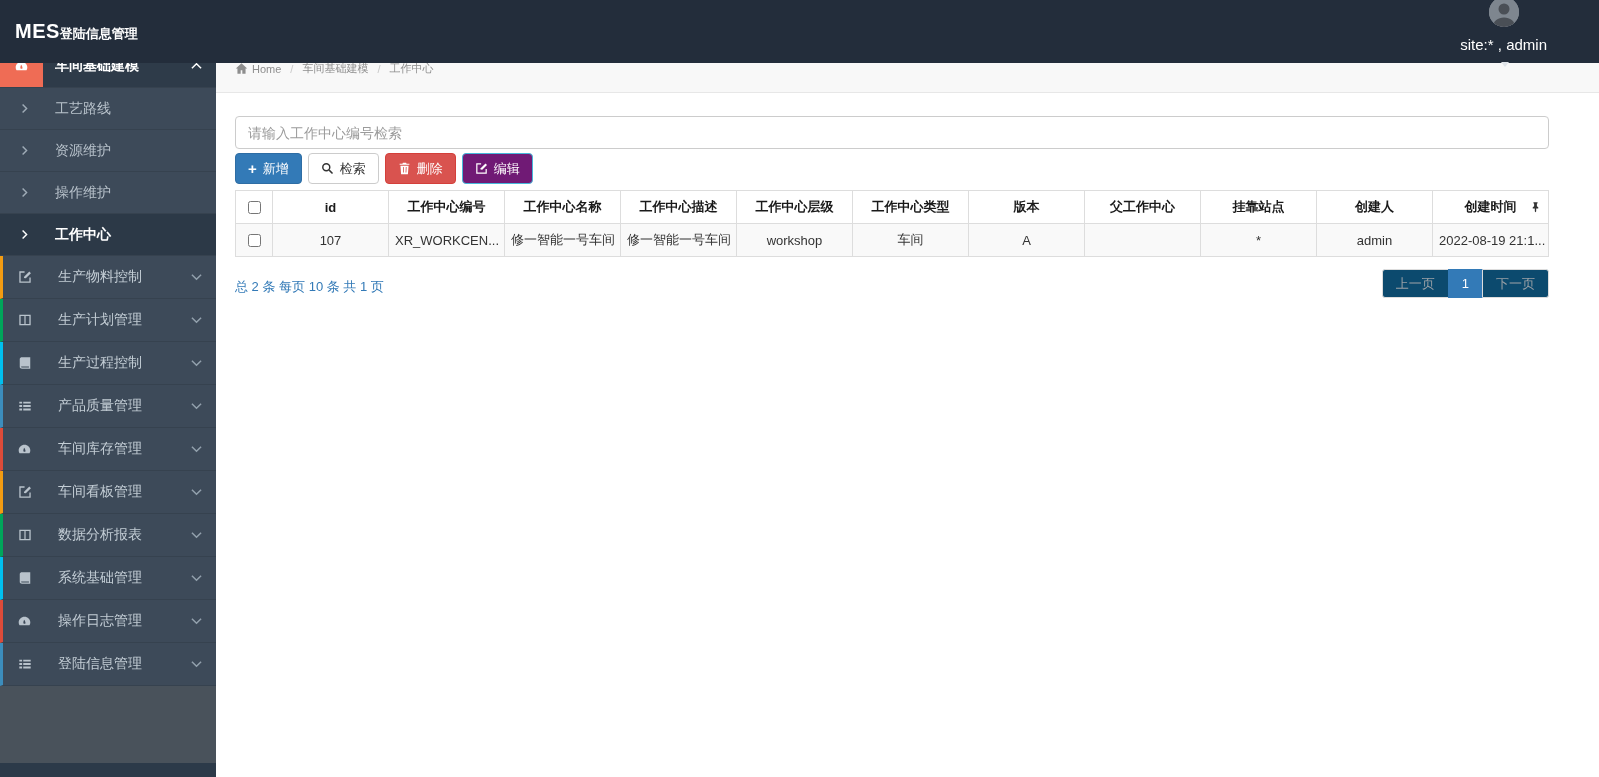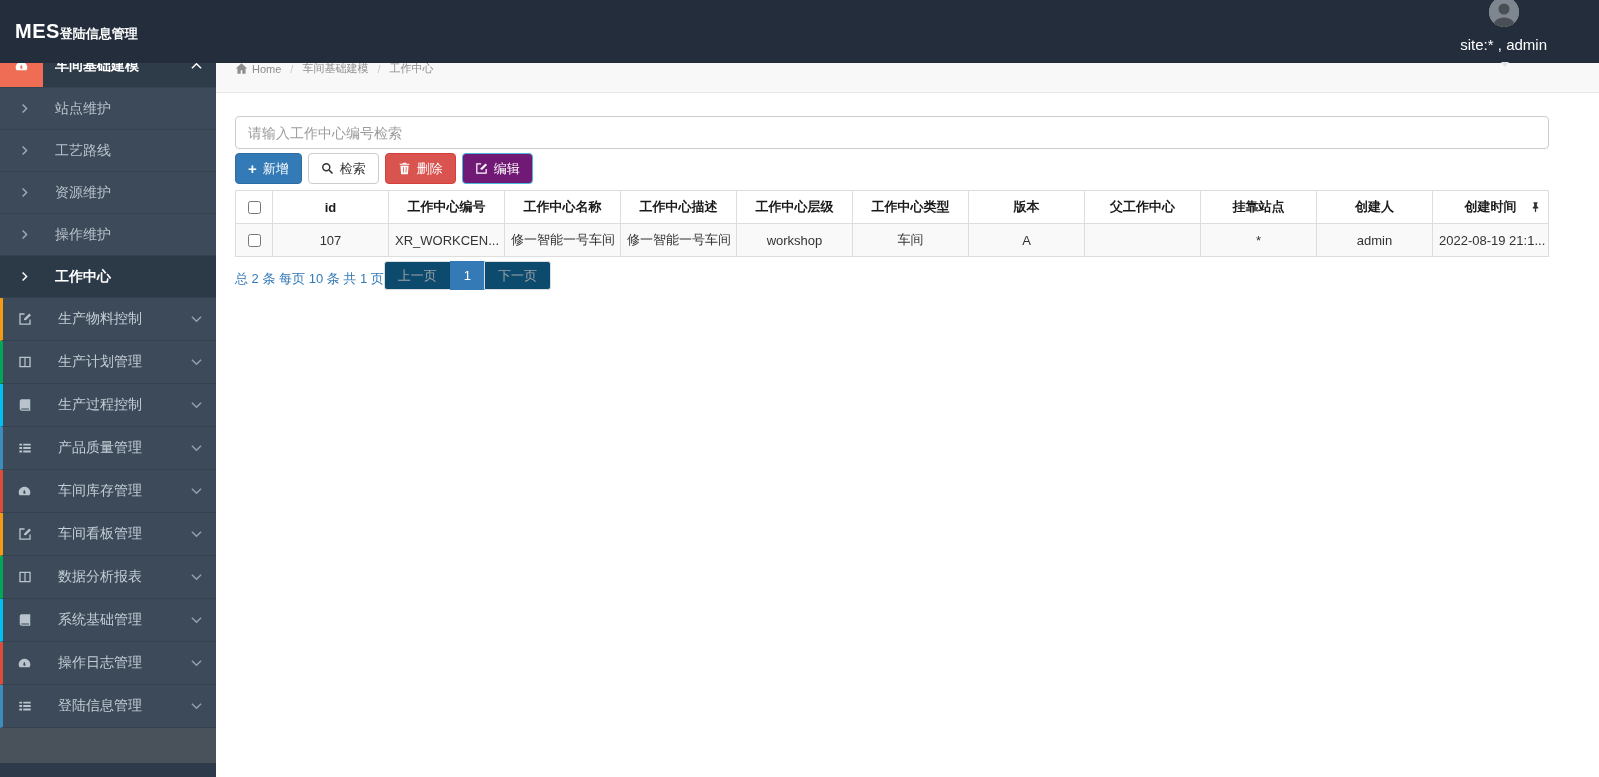--- a/index.html
+++ b/index.html
@@ -70,21 +70,21 @@
 
   table{ width:100%; border-collapse:collapse; margin-top:6px; table-layout:fixed; font-size:13px; }
   th,td{ border:1px solid #ddd; height:33px; text-align:center; padding:0 6px;
     overflow:hidden; white-space:nowrap; text-overflow:clip; }
   th{ font-weight:bold; color:#1a1a1a; position:relative; background:#fff; }
   td{ color:#333; }
   tbody tr:nth-child(odd){ background:#f9f9f9; }
   .col-check{ width:37px; }
   .pin-wrap{ position:absolute; right:7px; top:50%; transform:translateY(-50%); color:#333; display:flex; cursor:pointer; }
 
-  .footer-row{ display:flex; justify-content:flex-start; align-items:flex-start; margin-top:4px; }
+  .footer-row{ display:flex; justify-content:space-between; align-items:flex-start; margin-top:12px; }
   .summary{ color:#337ab7; font-size:13px; margin-top:9px; }
   .pagination{ display:flex; }
   .page-btn{ padding:7px 13px; border:1px solid #ddd; background:#0c4a6e; color:#9aa0a6;
     font-size:13px; margin-left:-1px; cursor:pointer; line-height:1; }
   .page-btn:first-child{ border-radius:3px 0 0 3px; margin-left:0; }
   .page-btn:last-child{ border-radius:0 3px 3px 0; }
   .page-btn.active{ background:#337ab7; border-color:#337ab7; color:#fff; }
 </style>
 </head>
 <body>
@@ -115,28 +115,20 @@
         </svg>
       </span>
     <span class="side-label">车间基础建模</span>
     <span class="chev">
         <svg viewBox="0 0 12 8" width="11" height="8">
           <path d="M1 6.5l5-5 5 5" fill="none" stroke="currentColor" stroke-width="1.6"></path>
         </svg>
       </span>
   </div>
   <div id="submenu">
-      <div class="sub-item">
-        <span class="sub-chev">
-          <svg viewBox="0 0 10 12" width="8" height="11">
-            <path d="M2 1l5 5-5 5" fill="none" stroke="currentColor" stroke-width="1.8"></path>
-          </svg>
-        </span>
-        <span class="sub-label">站点维护</span>
-      </div>
       <div class="sub-item">
         <span class="sub-chev">
           <svg viewBox="0 0 10 12" width="8" height="11">
             <path d="M2 1l5 5-5 5" fill="none" stroke="currentColor" stroke-width="1.8"></path>
           </svg>
         </span>
         <span class="sub-label">工艺路线</span>
       </div>
       <div class="sub-item">
         <span class="sub-chev">

